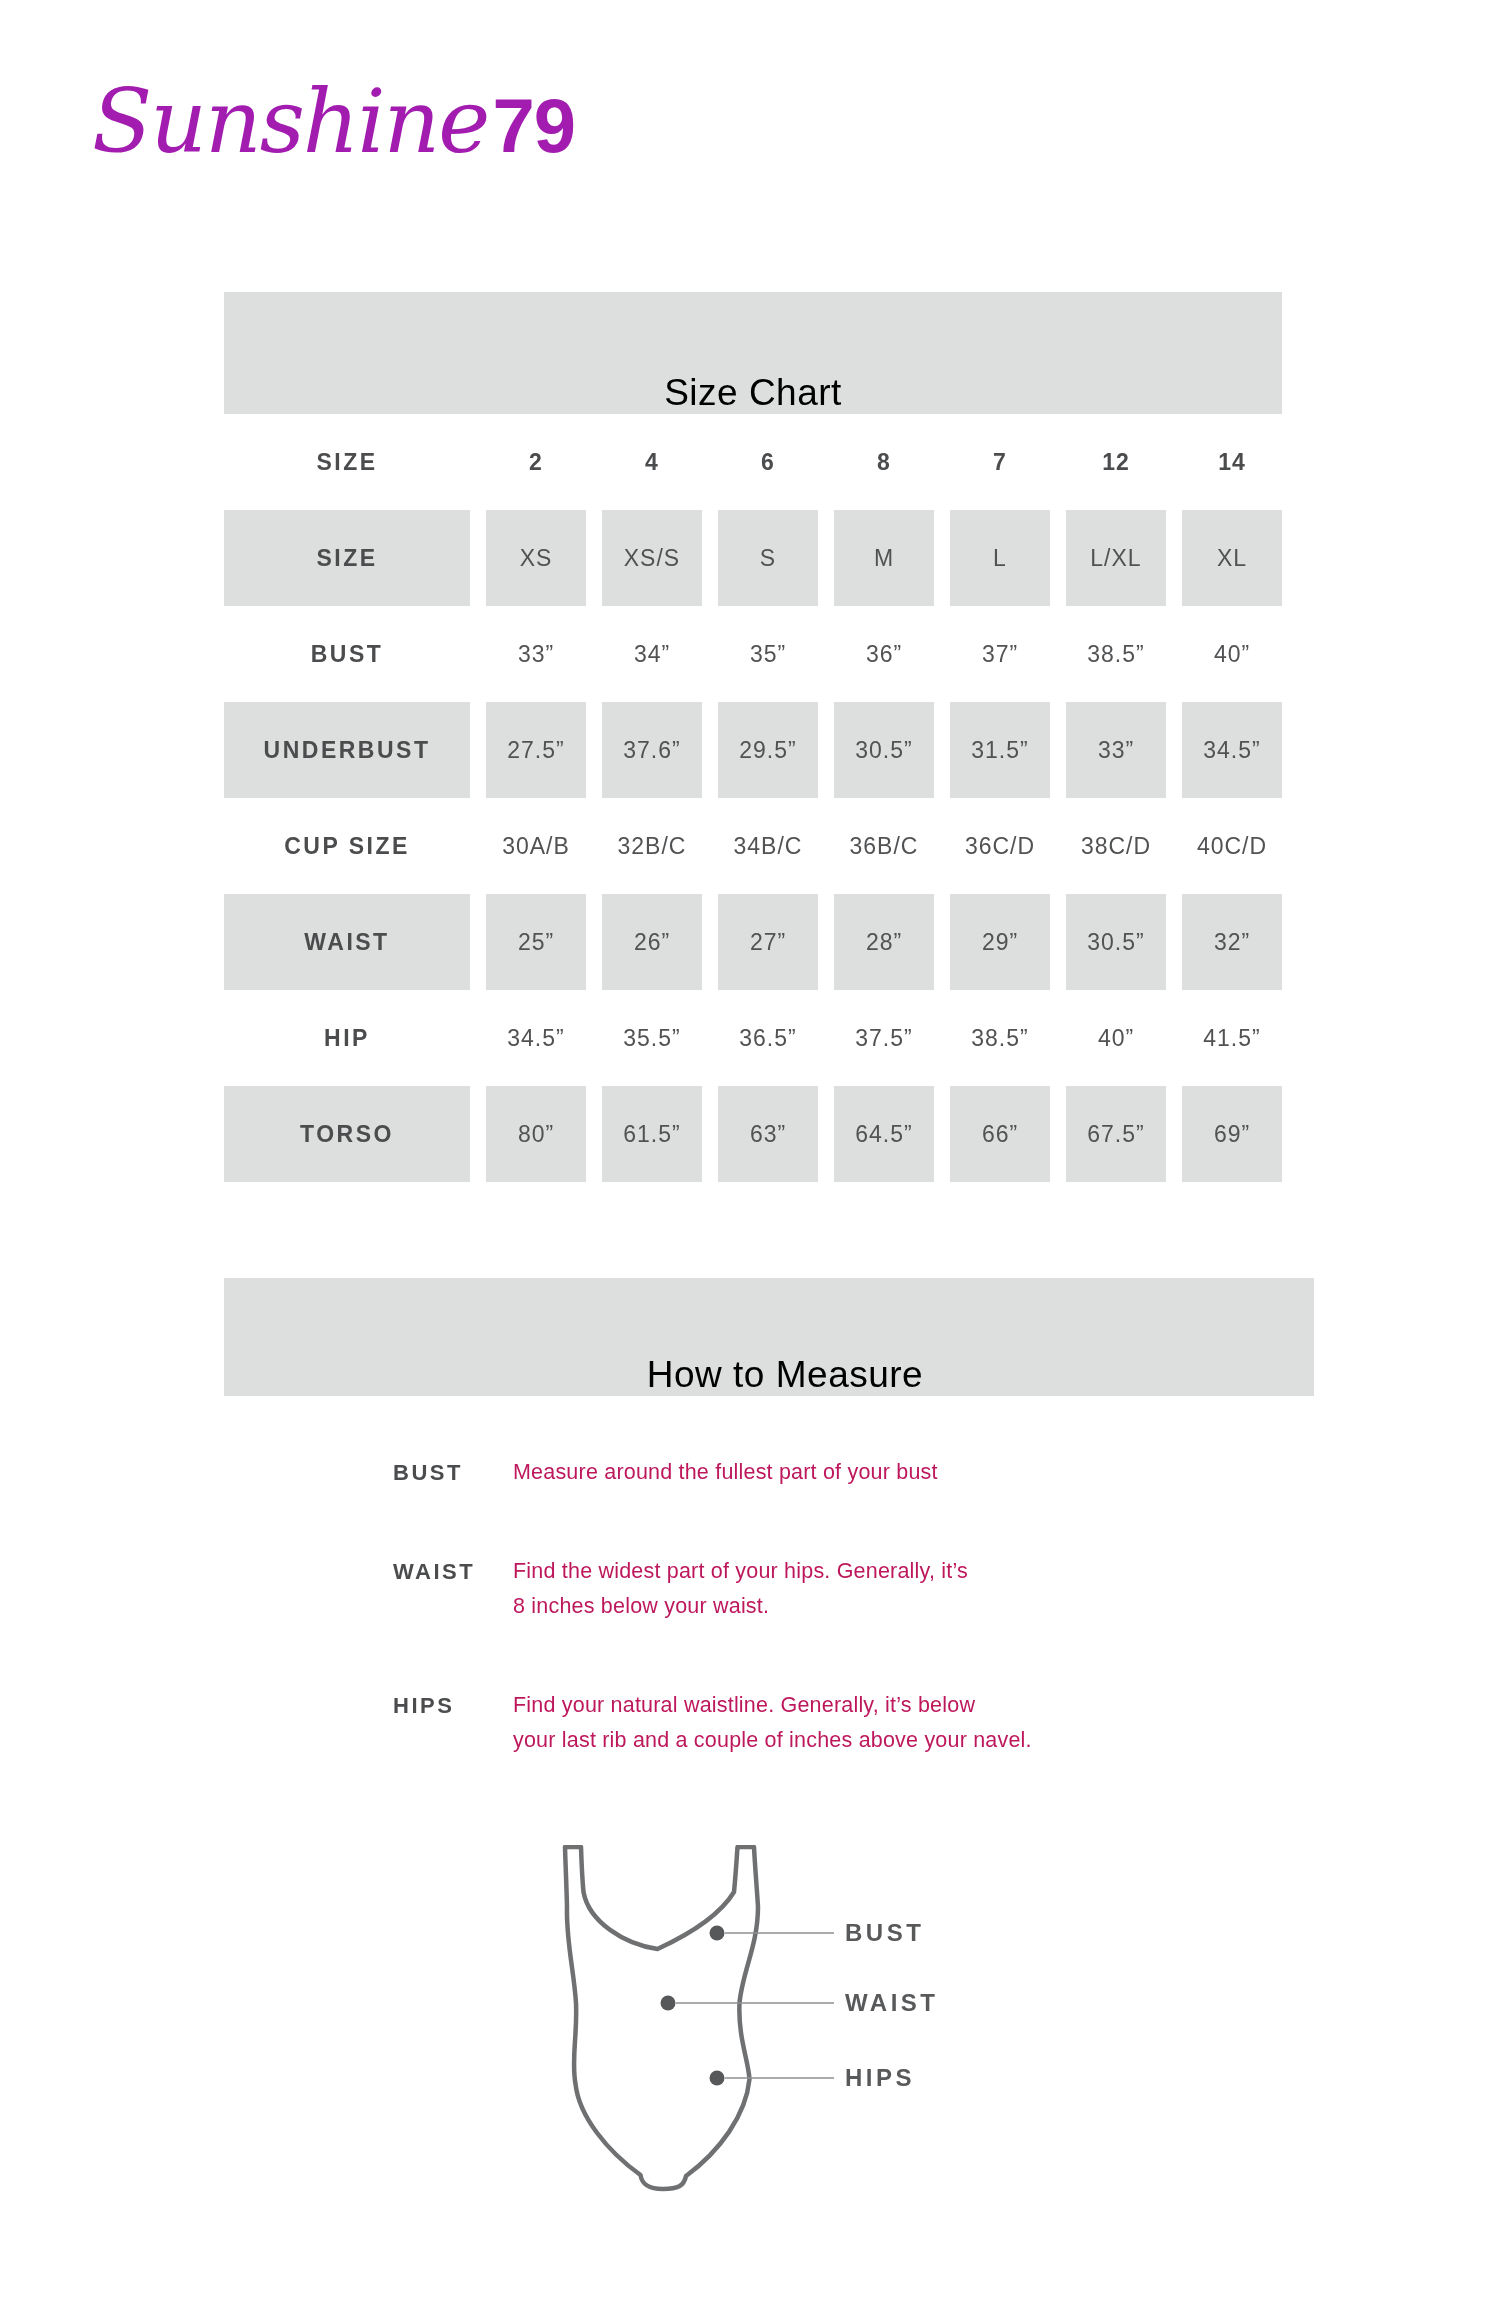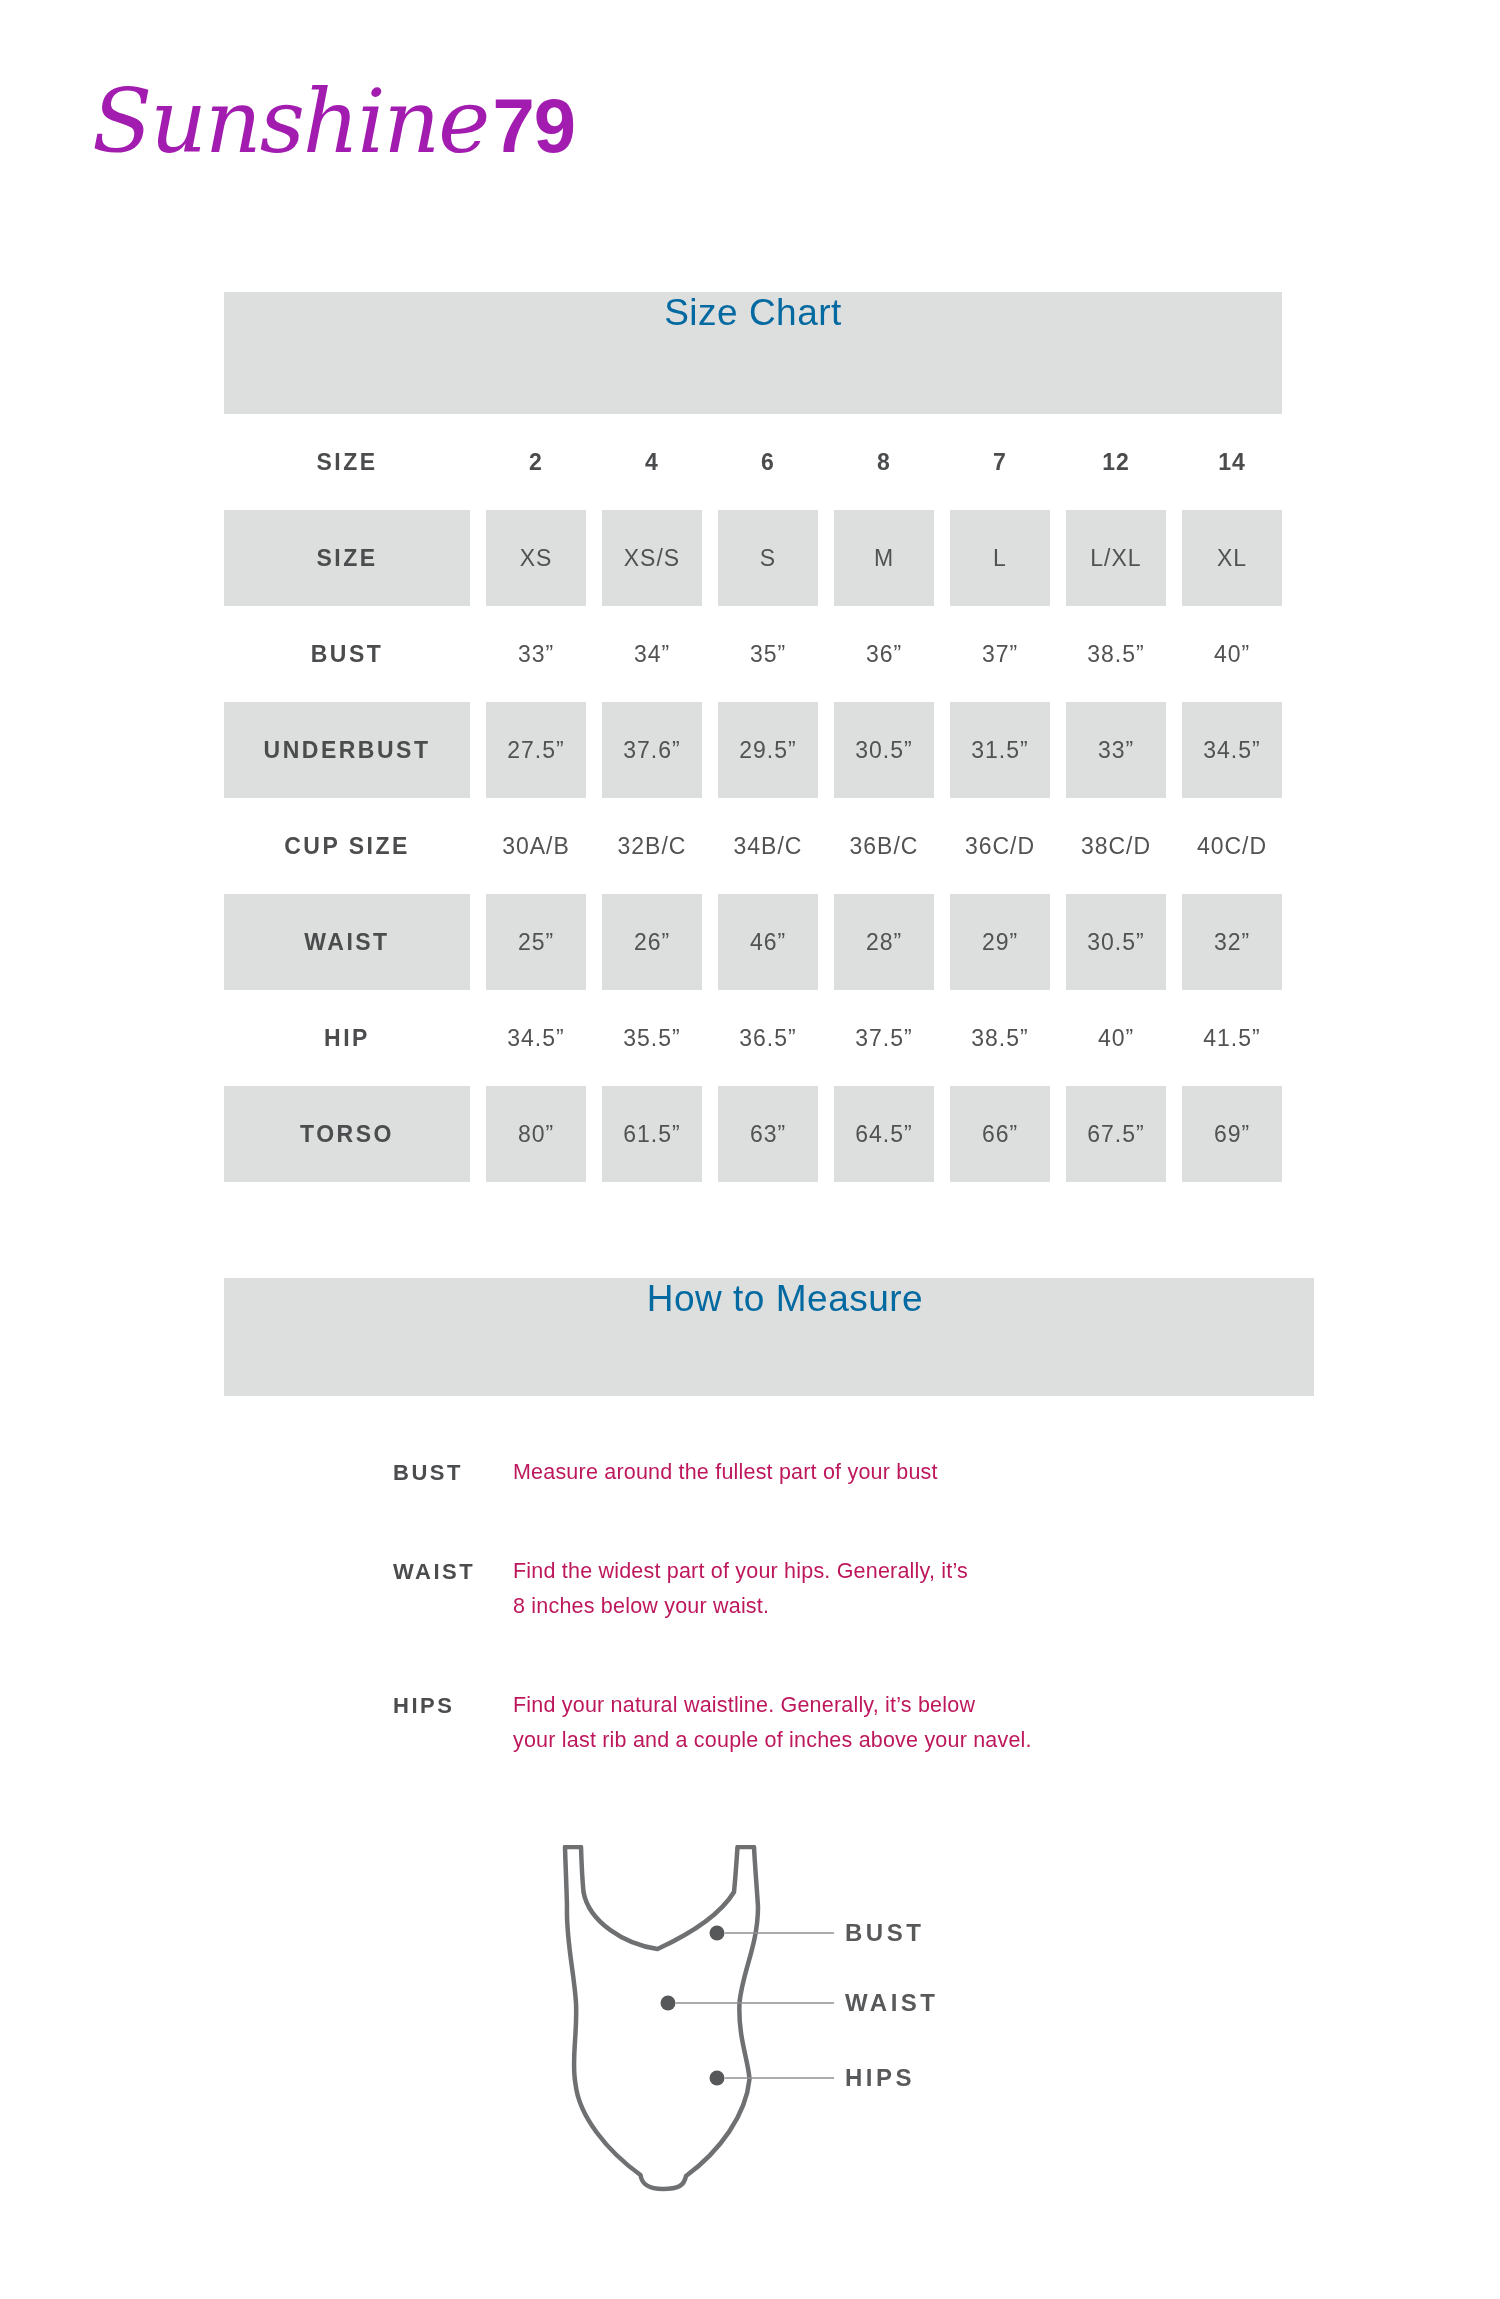--- a/index.html
+++ b/index.html
@@ -14,22 +14,22 @@
     letter-spacing:-2px;line-height:1;
   }
   .logo-number{
     font-family:"Liberation Sans",sans-serif;font-size:76px;font-weight:600;
     letter-spacing:-1px;line-height:1;margin-left:4px;
   }
   
   .section-header{
     position:absolute;left:224px;width:1058px;
     background:var(--shade,#dcdfdd);
-    display:flex;align-items:flex-start;justify-content:center;
-    color:#0369a1;font-size:37px;letter-spacing:0.5px;
+    display:flex;align-items:flex-end;justify-content:center;
+    color:#000000;font-size:37px;letter-spacing:0.5px;
   }
   .sc-header{top:292px;height:122px;}
   .htm-header{top:1278px;height:118px;padding-left:32px;}
   
   .table{position:absolute;left:224px;top:414px;width:1058px;}
   .sc-row{
     display:grid;grid-template-columns:246px repeat(7,1fr);column-gap:16px;
     height:96px;
   }
   .sc-row.shaded .sc-cell{background:var(--shade,#dcdfdd);}
@@ -122,21 +122,21 @@
         <div class="sc-cell">34B/C</div>
         <div class="sc-cell">36B/C</div>
         <div class="sc-cell">36C/D</div>
         <div class="sc-cell">38C/D</div>
         <div class="sc-cell">40C/D</div>
       </div>
       <div class="sc-row shaded">
         <div class="sc-cell sc-label">WAIST</div>
         <div class="sc-cell">25”</div>
         <div class="sc-cell">26”</div>
-        <div class="sc-cell">46”</div>
+        <div class="sc-cell">27”</div>
         <div class="sc-cell">28”</div>
         <div class="sc-cell">29”</div>
         <div class="sc-cell">30.5”</div>
         <div class="sc-cell">32”</div>
       </div>
       <div class="sc-row">
         <div class="sc-cell sc-label">HIP</div>
         <div class="sc-cell">34.5”</div>
         <div class="sc-cell">35.5”</div>
         <div class="sc-cell">36.5”</div>

